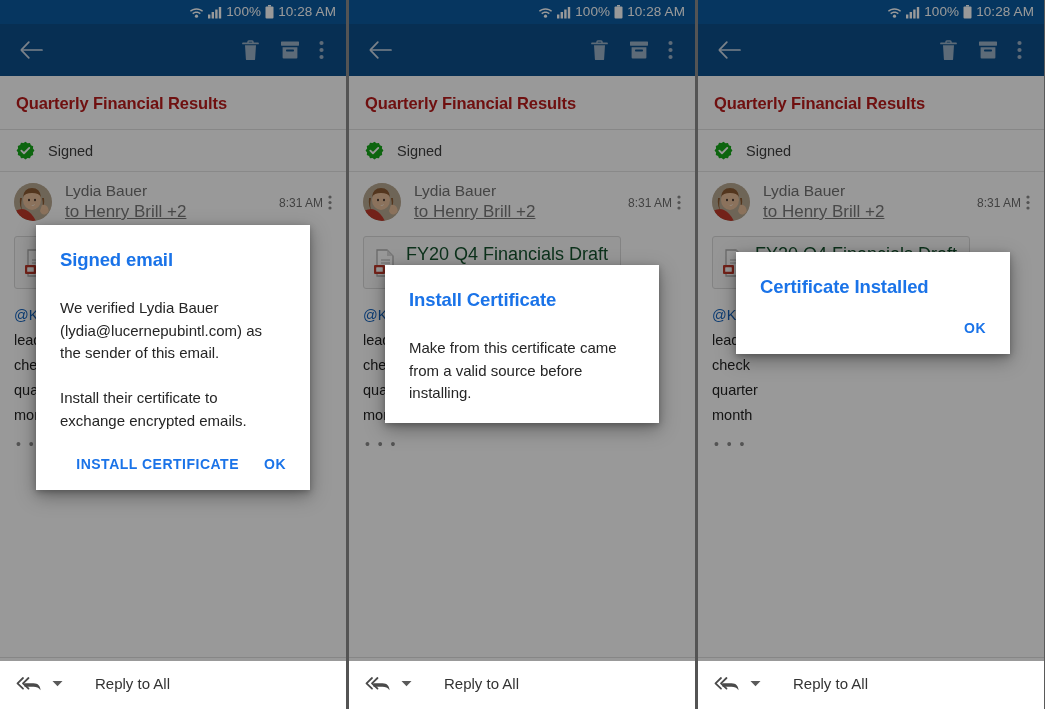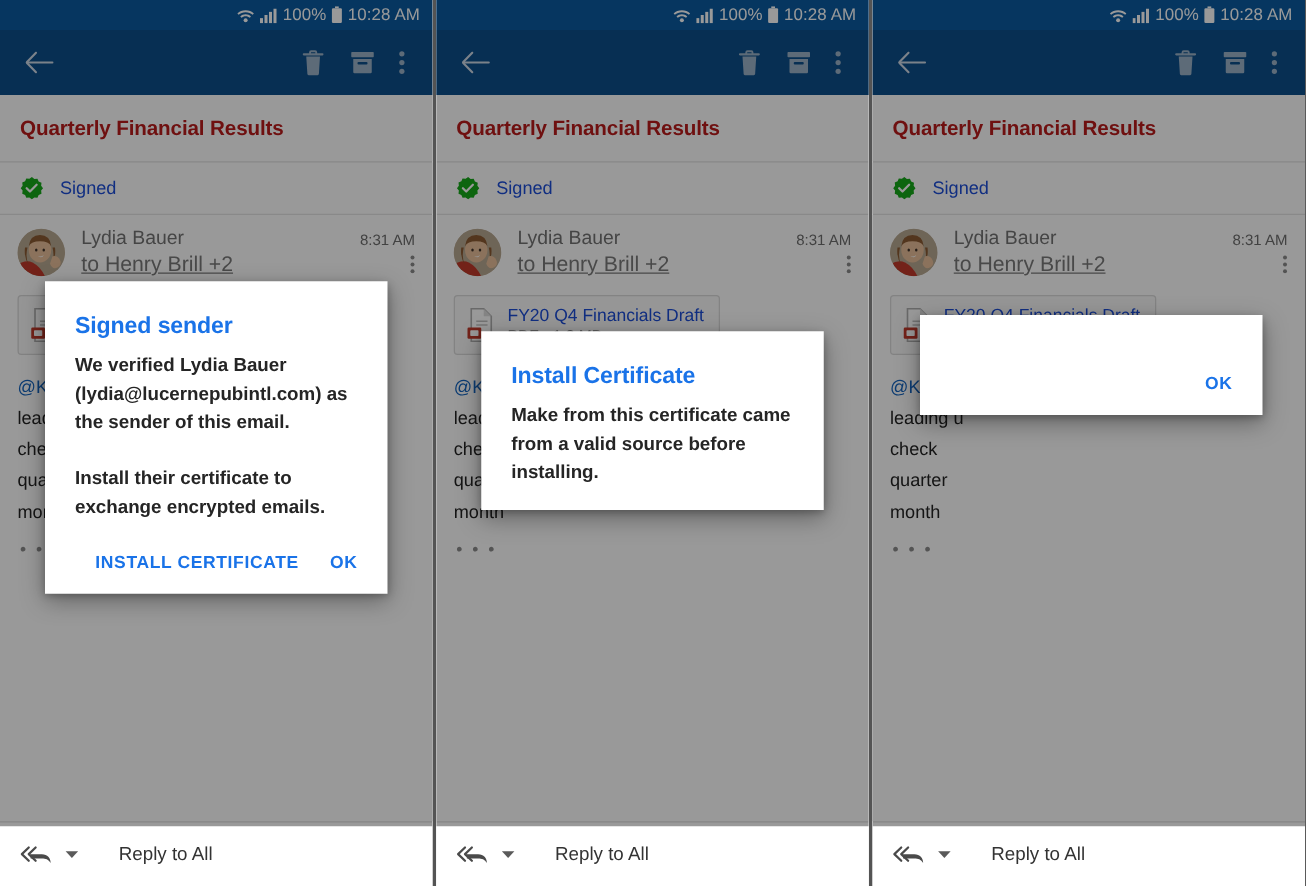--- a/index.html
+++ b/index.html
@@ -78,62 +78,62 @@
     font-weight: bold;
     letter-spacing: -0.1px;
   }
   .signed-row {
     display: flex;
     align-items: center;
     gap: 13px;
     padding: 11px 16px 11px 16px;
     border-bottom: 1px solid #e4e4e4;
   }
-  .signed-label { font-size: 14.5px; color: #1d4ed8; }
+  .signed-label { font-size: 14.5px; color: #404040; }
   .badge-ico svg { display: block; }
 
   .sender-row {
     display: flex;
     align-items: center;
     padding: 10px 14px 8px 14px;
   }
   .avatar {
     width: 38px; height: 38px;
     border-radius: 50%;
     overflow: hidden;
     flex: 0 0 auto;
     background: #cdbfae;
     position: relative;
   }
   .avatar svg { display: block; }
   .sender-text { flex: 1; margin-left: 13px; min-width: 0; }
   .sender-name { font-size: 15.5px; color: #737373; }
   .sender-to { font-size: 17px; color: #7a7a7a; margin-top: 2px; text-decoration: underline; }
   .sender-right {
-    display: flex; flex-direction: column;
+    display: flex; 
     align-items: flex-end; justify-content: center;
     gap: 5px;
   }
   .sender-time { font-size: 12px; color: #6e6e6e; }
   .kebab-small svg { display: block; }
 
   
   .attach-wrap { padding: 6px 14px 4px 14px; }
   .attach-chip {
     display: inline-flex;
     align-items: center;
     border: 1px solid #dadada;
     border-radius: 3px;
     background: #fafafa;
     padding: 7px 12px 7px 9px;
     max-width: 268px;
   }
   .attach-ico { flex: 0 0 auto; margin-right: 9px; }
   .attach-ico svg { display: block; }
-  .attach-name { font-size: 14px; color: #1d4ed8; white-space: nowrap; }
+  .attach-name { font-size: 18px; color: #14532d; white-space: nowrap; }
   .attach-meta { font-size: 12.5px; color: #7d7d7d; margin-top: 2px; white-space: nowrap; }
 
   .body-wrap { padding: 10px 14px 0 14px; }
   .body-line {
     font-size: 14.5px;
     color: #242424;
     line-height: 25px;
     white-space: nowrap;
     overflow: hidden;
   }
@@ -178,23 +178,22 @@
   .dlg-title {
     color: #1a73e8;
     font-size: 18.5px;
     font-weight: bold;
     letter-spacing: -0.1px;
   }
   .dlg-body {
     color: #252525;
     font-size: 15px;
     line-height: 22.5px;
-    margin-top: 11px;
+    margin-top: 26px;
     white-space: pre-line;
-    font-weight: bold;
   }
   .dlg-actions {
     display: flex;
     justify-content: flex-end;
     align-items: center;
     gap: 22px;
   }
   .dlg-btn {
     color: #1a73e8;
     font-size: 14px;
@@ -374,21 +373,21 @@
               <path d="M0.5 1h10L5.5 6.3z" fill="#5a5a5a"></path>
             </svg>
         </span>
         <span class="reply-label">Reply to All</span>
       </div>
     </div>
 
     <div class="scrim"></div>
 
     <div class="dialog dlg-1">
-      <div class="dlg-title">Signed sender</div>
+      <div class="dlg-title">Signed email</div>
       <div class="dlg-body">We verified Lydia Bauer (lydia@lucernepubintl.com) as the sender of this email.
 
 Install their certificate to exchange encrypted emails.</div>
       <div class="dlg-actions">
         <button class="dlg-btn">INSTALL CERTIFICATE</button>
         <button class="dlg-btn">OK</button>
       </div>
     </div>
   </div>
 
@@ -708,19 +707,20 @@
               <path d="M0.5 1h10L5.5 6.3z" fill="#5a5a5a"></path>
             </svg>
         </span>
         <span class="reply-label">Reply to All</span>
       </div>
     </div>
 
     <div class="scrim"></div>
 
     <div class="dialog dlg-3">
+      <div class="dlg-title">Certificate Installed</div>
       <div class="dlg-actions">
         <button class="dlg-btn">OK</button>
       </div>
     </div>
   </div>
 
 </div>
 
 </body></html>

